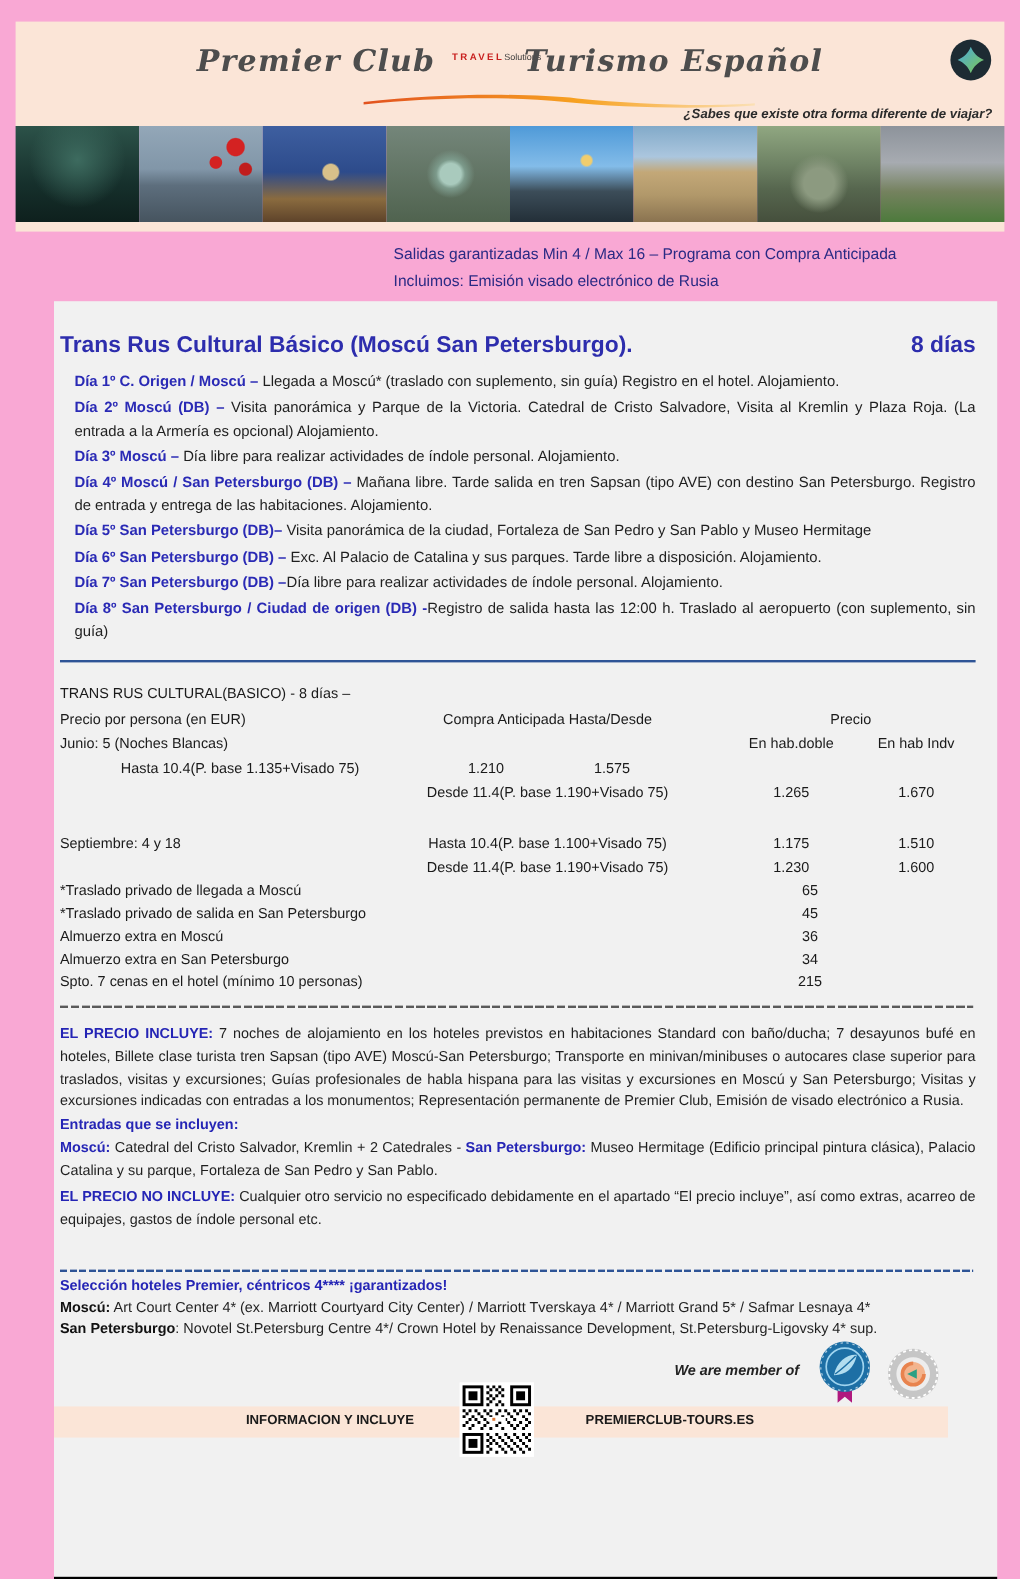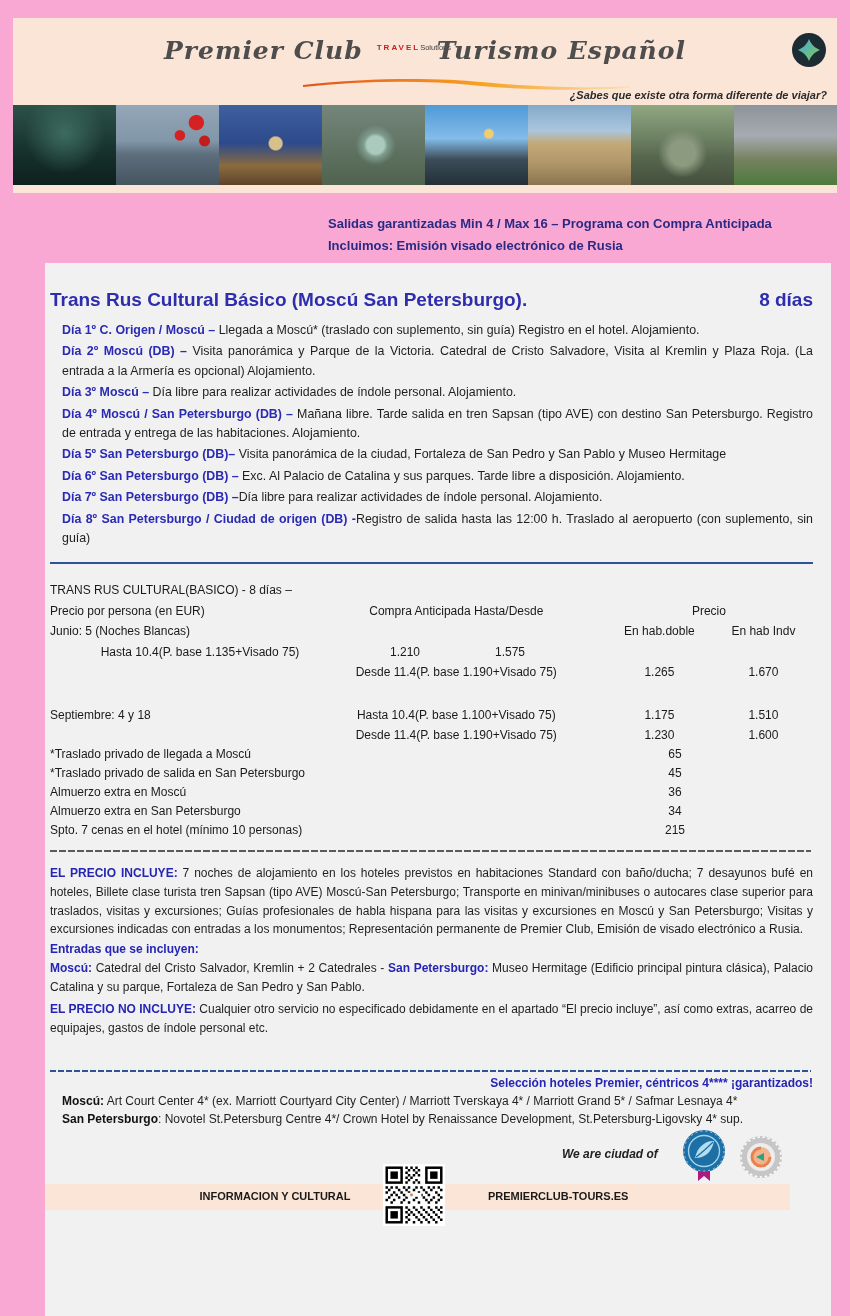--- a/index.html
+++ b/index.html
@@ -25,24 +25,24 @@
   .ph2 { background:radial-gradient(circle at 78% 22%, #d42222 0 7%, transparent 8%), radial-gradient(circle at 62% 38%, #d42222 0 6%, transparent 7%), radial-gradient(circle at 86% 45%, #c01d1d 0 5%, transparent 6%), linear-gradient(180deg,#93a7b8 0%,#8196a8 45%,#5d6e7d 62%,#46545f); }
   .ph3 { background:radial-gradient(circle at 55% 48%, #d8c08a 0 9%, transparent 11%), linear-gradient(180deg,#3e5fa0 0%,#2d4b8b 48%,#8a6b3f 76%,#5e432a); }
   .ph4 { background:radial-gradient(circle at 52% 50%, #a9cabd 0 13%, #7c9a8b 18%, transparent 30%), linear-gradient(180deg,#74867a,#50634f); }
   .ph5 { background:radial-gradient(circle at 62% 36%, #f0cd6e 0 5%, transparent 7%), linear-gradient(180deg,#4f9ad8 0%,#83bce9 42%,#3c4d59 68%,#232f38); }
   .ph6 { background:linear-gradient(180deg,#82aac9 0%,#abc6de 32%,#c3a878 48%,#b1986a 72%,#8a7350); }
   .ph7 { background:radial-gradient(circle at 50% 60%, #8c9a80 0 18%, transparent 35%), linear-gradient(180deg,#90a781 0%,#6e8264 40%,#57674f 65%,#454f3c); }
   .ph8 { background:linear-gradient(180deg,#8d939b 0%,#a7abb1 38%,#75825f 68%,#4d7a3c); }
   .strip-under { margin-left:13px; width:824px; height:8px; background:#fbe5d7; }
 
   
-  .banner { margin:20px 0 6px 328px; font-size:13px; font-weight:bold; color:#2a2a84; line-height:22px; }
-
-  
-  .panel { position:relative; margin-left:45px; width:786px; height:1066px; background:#f1f1f1; border-bottom:3px solid #d946ef; padding:24px 18px 0 5px; }
+  .banner { margin:8px 0 6px 328px; font-size:13px; font-weight:normal; color:#2a2a84; line-height:22px; }
+
+  
+  .panel { position:relative; margin-left:45px; width:786px; height:1066px; background:#f1f1f1; border-bottom:3px solid #000000; padding:24px 18px 0 5px; }
   .title-row { display:flex; justify-content:space-between; align-items:baseline; margin:2px 0 10px; }
   .title-row .t1, .title-row .t2 { font-size:19px; font-weight:bold; color:#2d2dad; }
 
   .itin p { font-size:12.4px; line-height:19.4px; text-align:justify; margin-bottom:2px; color:#1f1f1f;padding-left:12px; }
   .day { color:#2a2ab5; font-weight:bold; }
 
   .blue-rule { border:none; border-top:2px solid #2e5496; margin:14px 0 0; }
 
   
   .ptable { margin-top:16px; font-size:12px; color:#1a1a1a; }
@@ -55,22 +55,22 @@
   .tgap { height:22px; }
   .xrow { display:flex; line-height:19px; }
   .xlabel { width:590px; }
   .xval { width:70px; text-align:center; }
 
   .underscore-line { height:2px; margin:10px 2px 12px 0; background:repeating-linear-gradient(90deg,#5a5a5a 0 7px, transparent 7px 9px); }
   .dashed-blue { height:2px; margin:12px 2px 4px 0; background:repeating-linear-gradient(90deg,#2e5496 0 6px, transparent 6px 8px); }
 
   .para { font-size:12px; line-height:18.6px; text-align:justify; color:#1f1f1f; margin-bottom:1px; }
   .blab { color:#2525b5; font-weight:bold; }
-  .hot-title { font-size:12px; font-weight:bold; color:#2525b5; margin-bottom:2px;text-align:right; }
-  .hot-line { font-size:12px; line-height:18.4px; color:#1f1f1f;margin-left:12px; }
+  .hot-title { font-size:12px; font-weight:bold; color:#2525b5; margin-bottom:2px; }
+  .hot-line { font-size:12px; line-height:18.4px; color:#1f1f1f; }
   .hot-line b { color:#111; }
 
   
   .member-label { position:absolute; left:517px; top:884px; font-size:12px; font-weight:bold; font-style:italic; color:#222; }
   .badge1 { position:absolute; left:636px; top:866px; }
   .badge2 { position:absolute; left:694px; top:872px; }
   .peach-strip { position:absolute; left:0; top:921px; width:745px; height:26px; background:#fbe5d7; }
   .info-label { position:absolute; left:110px; top:927px; width:240px; text-align:center; font-size:11px; font-weight:bold; color:#1a1a1a; }
   .website { position:absolute; left:443px; top:927px; font-size:11px; font-weight:bold; color:#1a1a1a; text-decoration:none; }
   .qr { position:absolute; left:338px; top:901px; width:62px; height:62px; background:#fff; }
@@ -230,42 +230,42 @@
     <p class="para"><span class="blab">Entradas que se incluyen:</span></p>
     <p class="para"><span class="blab">Moscú:</span><span> Catedral del Cristo Salvador, Kremlin + 2 Catedrales - </span><span class="blab">San Petersburgo:</span><span> Museo Hermitage (Edificio principal pintura clásica), Palacio Catalina y su parque, Fortaleza de San Pedro y San Pablo.</span></p>
     <p class="para" style="margin-top:4px"><span class="blab">EL PRECIO NO INCLUYE:</span><span> Cualquier otro servicio no especificado debidamente en el apartado “El precio incluye”, así como extras, acarreo de equipajes, gastos de índole personal etc.</span></p>
 
     <div class="dashed-blue" style="margin-top:32px"></div>
 
     <p class="hot-title">Selección hoteles Premier, céntricos 4****  ¡garantizados!</p>
     <p class="hot-line"><b>Moscú:</b><span>  Art Court Center 4* (ex. Marriott Courtyard City Center) / Marriott Tverskaya 4* / Marriott Grand 5* / Safmar Lesnaya 4*</span></p>
     <p class="hot-line"><b>San Petersburgo</b><span>: Novotel St.Petersburg Centre 4*/ Crown Hotel by Renaissance Development, St.Petersburg-Ligovsky 4* sup.</span></p>
 
-    <div class="member-label">We are ciudad of</div>
+    <div class="member-label">We are member of</div>
 
     <svg class="badge1" width="46" height="56" viewBox="0 0 46 56">
       <polygon points="17,36 29,36 29,52 23,47 17,52" fill="#b0197e"></polygon>
       <circle cx="23" cy="22" r="21" fill="#1d6fa5"></circle>
       <circle cx="23" cy="22" r="20" fill="none" stroke="#ffffff" stroke-width="1" stroke-dasharray="2 3" opacity=".65"></circle>
       <circle cx="23" cy="22" r="15.5" fill="none" stroke="#9fd4ef" stroke-width="1.4"></circle>
       <path d="M14 29 C16 17 26 11 33 12 C31 23 24 29 14 29 Z" fill="#bfe6f5" opacity=".92"></path>
       <path d="M15 28 C22 23 27 18 32 13" stroke="#1d6fa5" stroke-width="1.2" fill="none"></path>
     </svg>
 
     <svg class="badge2" width="44" height="44" viewBox="0 0 44 44">
       <circle cx="22" cy="22" r="21" fill="#c6c6c6"></circle>
       <circle cx="22" cy="22" r="20" fill="none" stroke="#ffffff" stroke-width="1.5" stroke-dasharray="2.5 2.5"></circle>
       <circle cx="22" cy="22" r="14" fill="#ededed"></circle>
       <circle cx="22" cy="22" r="10" fill="#f3b48d"></circle>
       <path d="M22 13 a9 9 0 1 0 9 9" fill="none" stroke="#e8834e" stroke-width="3"></path>
       <path d="M17 22 l8 -4 v8 z" fill="#2ba084"></path>
     </svg>
 
     <div class="peach-strip"></div>
-    <div class="info-label">INFORMACION Y CULTURAL</div>
+    <div class="info-label">INFORMACION Y INCLUYE</div>
     <a class="website" href="#">PREMIERCLUB-TOURS.ES</a>
 
     <svg class="qr" viewBox="0 0 25 25">
       <rect width="25" height="25" fill="#fff"></rect>
       <rect x="1" y="1" width="7" height="7" fill="#000"></rect>
         <rect x="2" y="2" width="5" height="5" fill="#fff"></rect>
         <rect x="3" y="3" width="3" height="3" fill="#000"></rect>
       <rect x="17" y="1" width="7" height="7" fill="#000"></rect>
         <rect x="18" y="2" width="5" height="5" fill="#fff"></rect>
         <rect x="19" y="3" width="3" height="3" fill="#000"></rect>

